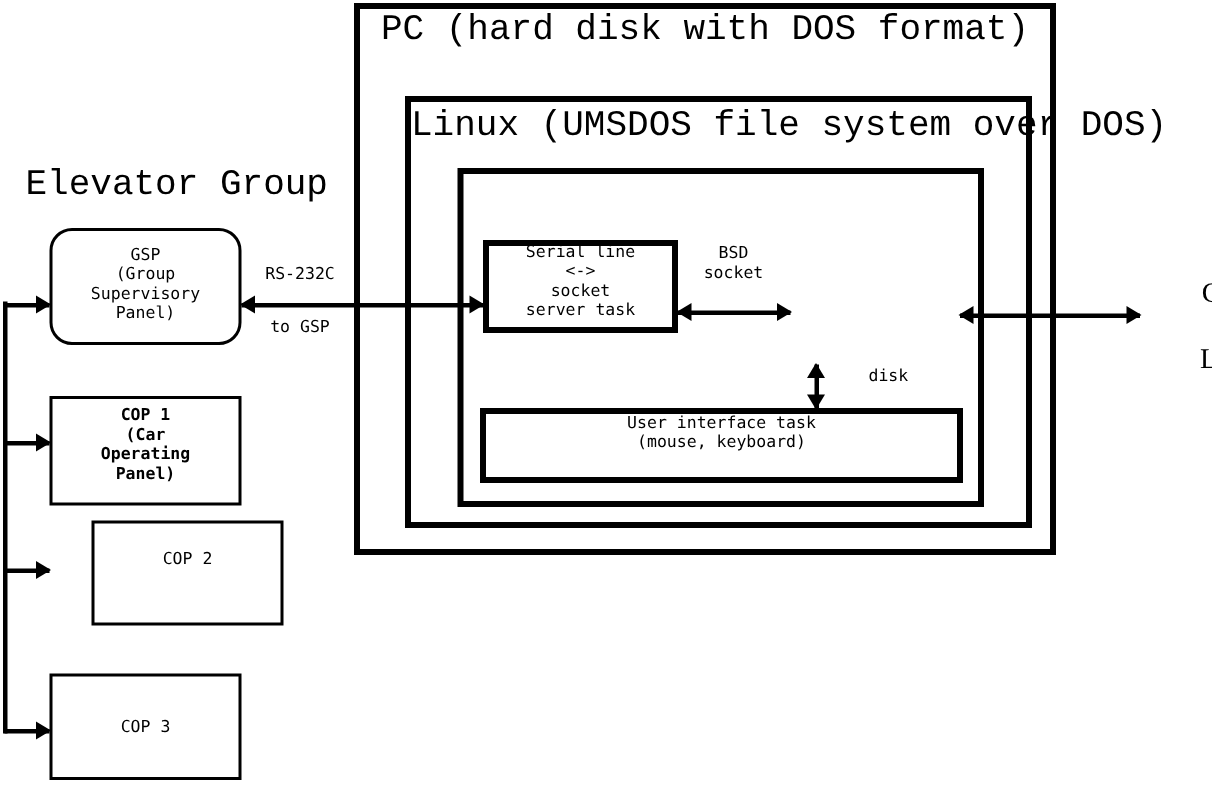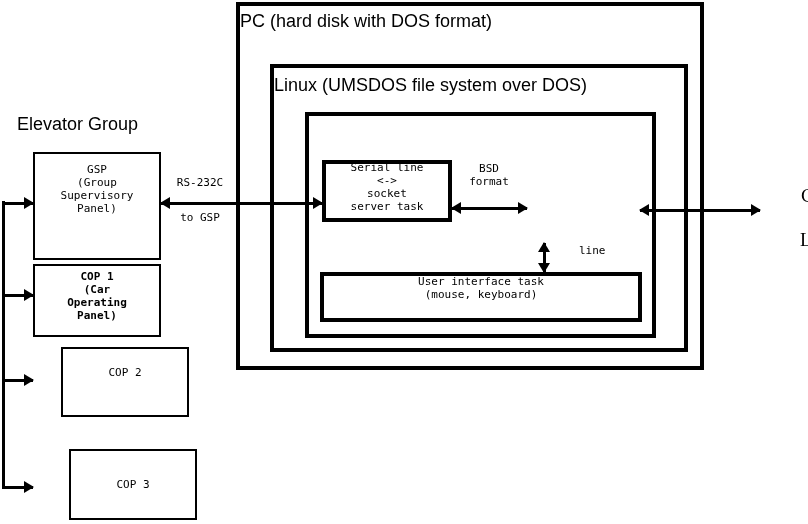--- a/index.html
+++ b/index.html
@@ -26,23 +26,24 @@
   .box-label {
     font-size: 11px;
     line-height: 13px;
     text-align: center;
     white-space: pre-line;
   }
   .tstart { align-items: flex-start; }
   
   .serif-title {
     position: absolute;
-    font-family: Liberation Sans, sans-serif;
-    font-size: 18px;
+    font-family: Liberation Mono, monospace;
+    font-size: 24px;
     line-height: 24px;
+    text-align: center;
     white-space: nowrap;
   }
   .serif-multi {
     position: absolute;
     font-family: "Liberation Serif", "DejaVu Serif", serif;
     font-size: 19px;
     line-height: 22px;
     text-align: center;
     white-space: pre-line;
     margin-left: 36px;
@@ -96,36 +97,36 @@
 <div class="canvas">
 
   <div class="serif-title" style="left:17px; top:112px; width:160px;">Elevator Group</div>
 
   <div class="vline" style="left:2px; top:201px; height:288px;"></div>
   <div class="hline head-right" style="left:3px; top:202px; width:30px;"></div>
   <div class="hline head-right" style="left:3px; top:294px; width:30px;"></div>
   <div class="hline head-right" style="left:3px; top:379px; width:30px;"></div>
   <div class="hline head-right" style="left:3px; top:486px; width:30px;"></div>
 
-  <div class="box thin tstart" style="left:33px; top:152px; width:128px; height:108px; padding-top:9px;">
+  <div class="box thin tstart" style="left:33px; top:152px; width:128px; height:78px; padding-top:9px;border-radius:15px;">
     <div class="box-label">GSP
 (Group
 Supervisory
 Panel)</div>
   </div>
   <div class="box thin tstart" style="left:33px; top:264px; width:128px; height:73px; padding-top:4px;font-weight:bold;">
     <div class="box-label">COP 1
 (Car
 Operating
 Panel)</div>
   </div>
   <div class="box thin tstart" style="left:33px; top:347px; width:128px; height:70px; padding-top:17px;margin-left:28px;">
     <div class="box-label">COP 2</div>
   </div>
-  <div class="box thin" style="left:33px; top:449px; width:128px; height:71px;margin-left:36px;">
+  <div class="box thin" style="left:33px; top:449px; width:128px; height:71px;">
     <div class="box-label">COP 3</div>
   </div>
 
   <div class="box thick" style="left:236px; top:2px; width:468px; height:368px;"></div>
   <div class="serif-title" style="left:240px; top:9px; width:460px;">PC (hard disk with DOS format)</div>
 
   <div class="box thick" style="left:270px; top:64px; width:418px; height:288px;"></div>
   <div class="serif-title" style="left:274px; top:73px; width:410px;">Linux (UMSDOS file system over DOS)</div>
 
   <div class="box thick" style="left:305px; top:112px; width:351px; height:226px;"></div>
@@ -142,19 +143,19 @@
   </div>
 
   <div class="hline head-left head-right" style="left:161px; top:202px; width:161px;"></div>
   <div class="hline head-left head-right" style="left:452px; top:207px; width:75px;"></div>
   <div class="hline head-left head-right" style="left:640px; top:209px; width:120px;"></div>
   <div class="vline head-up head-down" style="left:543px; top:243px; height:29px;"></div>
 
   <div class="mono-label" style="left:155px; top:176px; width:90px;">RS-232C</div>
   <div class="mono-label" style="left:155px; top:211px; width:90px;">to GSP</div>
   <div class="mono-label" style="left:451px; top:162px; width:76px;">BSD
-format</div>
-  <div class="mono-label" style="left:579px; top:244px; width:40px; text-align:left;">line</div>
+socket</div>
+  <div class="mono-label" style="left:579px; top:244px; width:40px; text-align:left;">disk</div>
   <div class="serif-multi" style="left:757px; top:185px; width:52px;">CRT
 or
 LCD</div>
 
 </div>
 
 </body></html>

